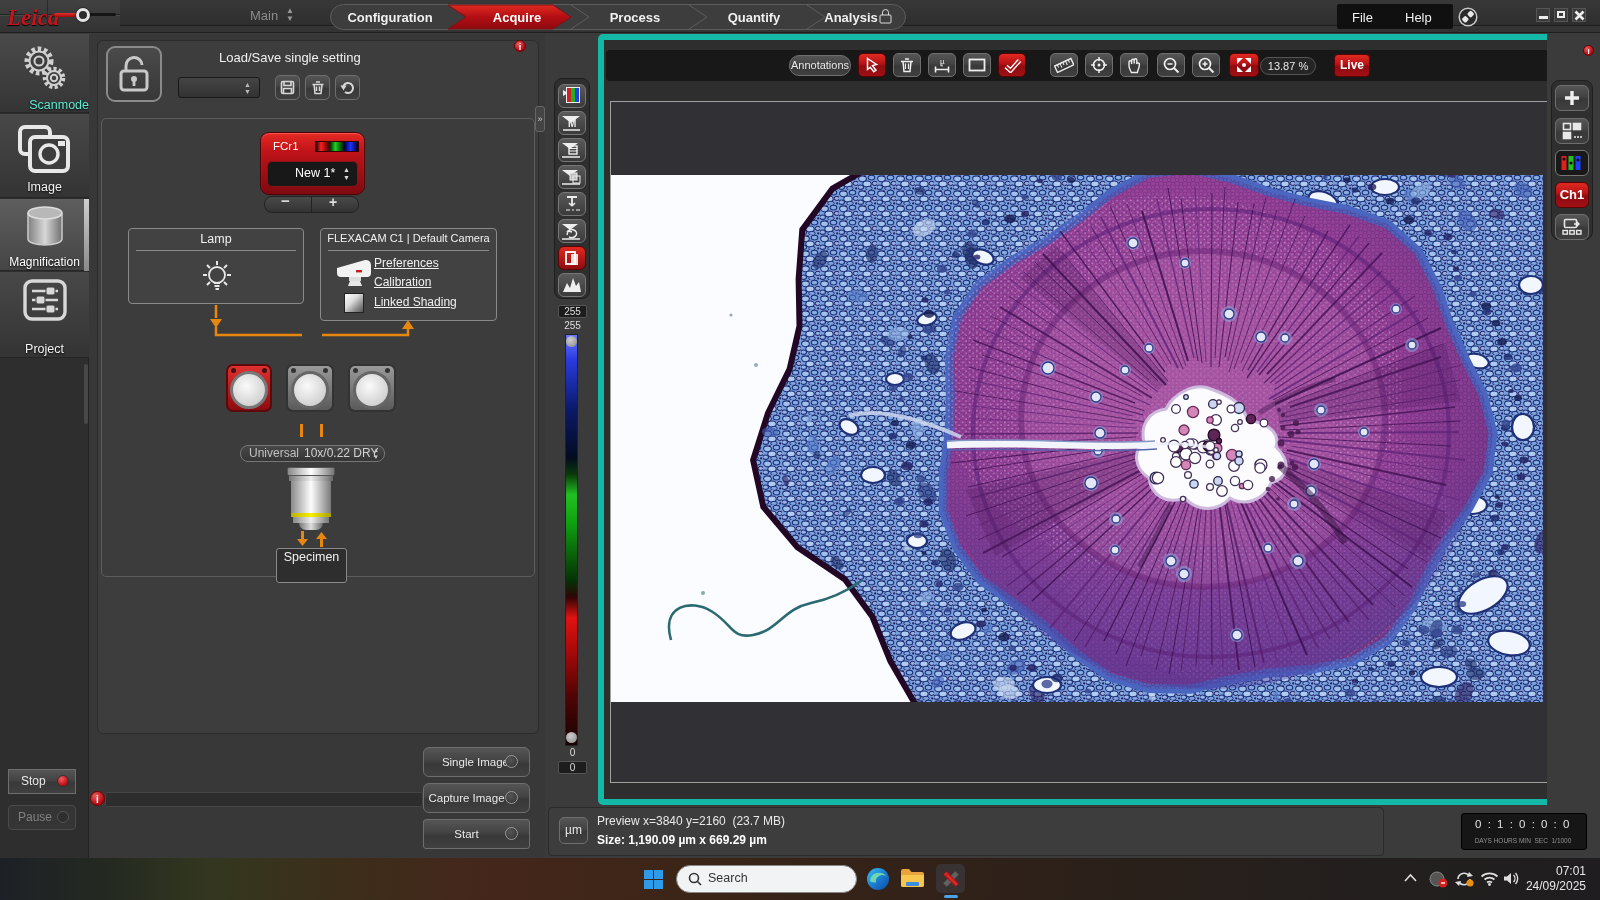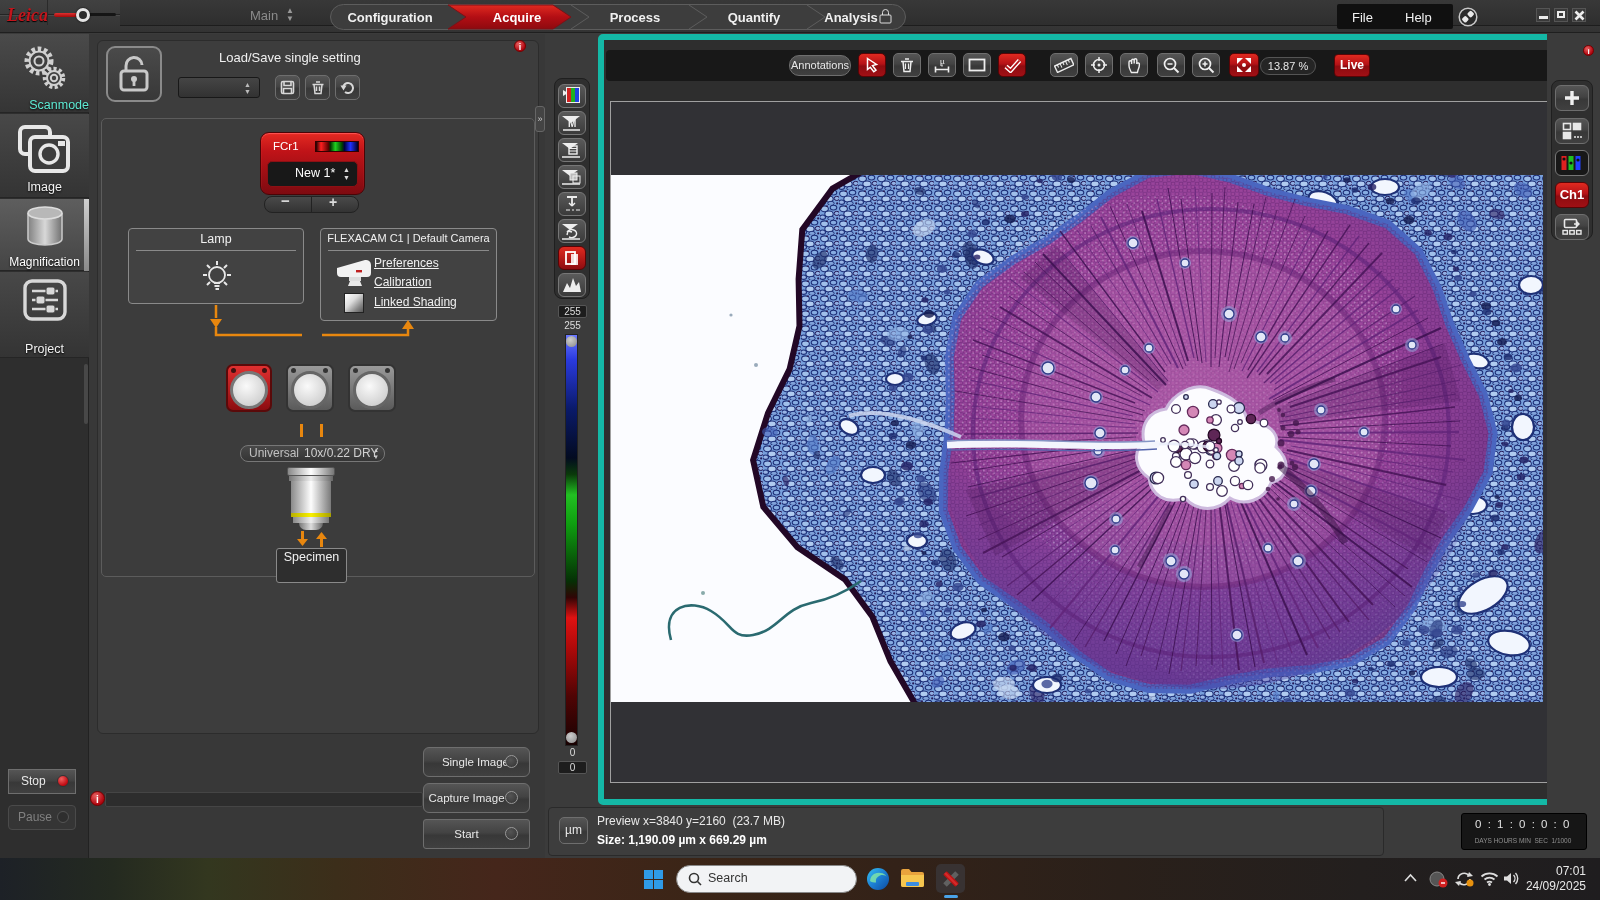--- a/index.html
+++ b/index.html
@@ -7,21 +7,21 @@
 .rbtn{background:linear-gradient(#e02a20 0%,#b51217 45%,#8e0c10 55%,#a01015 100%);border:1px solid #5a0406;border-radius:4px;color:#fff}
 .ibtn{display:flex;align-items:center;justify-content:center}
 svg{display:block}
 .lnk{color:#f0f0f0;text-decoration:underline;font-size:12px}
 .dot{width:13px;height:13px;border-radius:50%;background:radial-gradient(circle at 35% 30%,#e86060,#b00610 70%);color:#fff;font-size:9px;font-weight:bold;text-align:center;line-height:13px;border:1px solid #700}
 </style></head>
 <body>
 
 <div class="abs" id="topbar" style="left:0;top:0;width:1600px;height:33px;background:linear-gradient(#414141,#333333);border-bottom:1px solid #1f1f1f">
   <div class="abs" style="left:0;top:14px;width:240px;height:2px;background:#242424;border-bottom:1px solid #4a4a4a"></div>
-  <div class="abs" style="left:7px;top:5px;font-family:'Liberation Serif',serif;font-style:italic;font-weight:bold;font-size:18px;color:#c3151c;text-shadow:0 1px 1px #000">Leica</div>
+  <div class="abs" style="left:7px;top:5px;font-family:'Liberation Serif',serif;font-style:italic;font-weight:bold;font-size:23px;color:#c3151c;text-shadow:0 1px 1px #000">Leica</div>
   <div class="abs" style="left:47px;top:0;width:1px;height:25px;background:#2a2a2a"></div>
   <div class="abs" style="left:54px;top:13px;width:26px;height:4px;background:linear-gradient(#e03030,#a00a0a);border-radius:2px"></div>
   <div class="abs" style="left:88px;top:13px;width:28px;height:3px;background:#151515;border-radius:2px"></div>
   <div class="abs" style="left:76px;top:8px;width:14px;height:14px;border-radius:50%;background:#2c2c2c;border:3px solid #e5e5e5;box-shadow:0 0 2px #000"></div>
   <div class="abs" style="left:120px;top:0;width:1480px;height:26px;background:linear-gradient(#383838,#2e2e2e);border-bottom:1px solid #1d1d1d"></div>
   <div class="abs" style="left:250px;top:8px;font-size:13px;color:#8a8a8a">Main</div>
   <div class="abs" style="left:286px;top:7px;color:#999;font-size:8px;line-height:8px">▲<br>▼</div>
 
   <div class="abs" style="left:330px;top:4px;width:576px;height:26px">
     <svg width="576" height="26">

